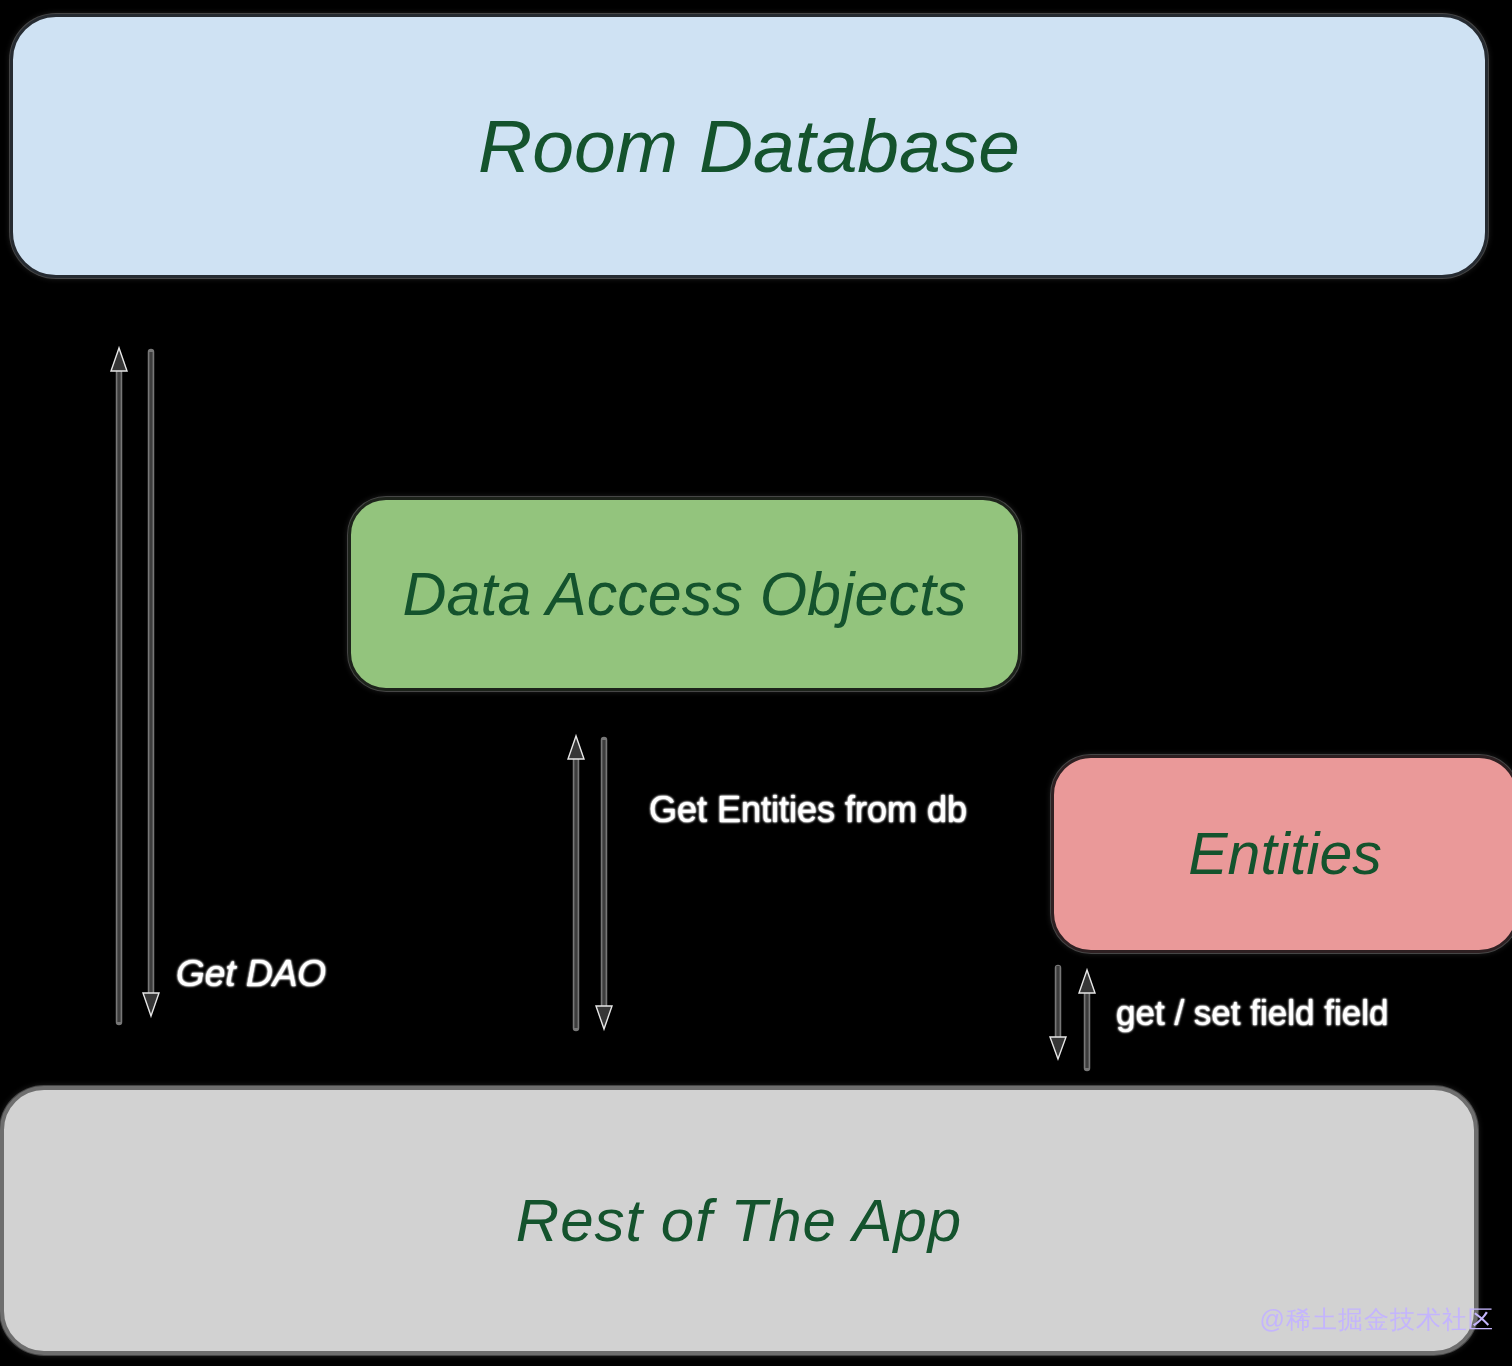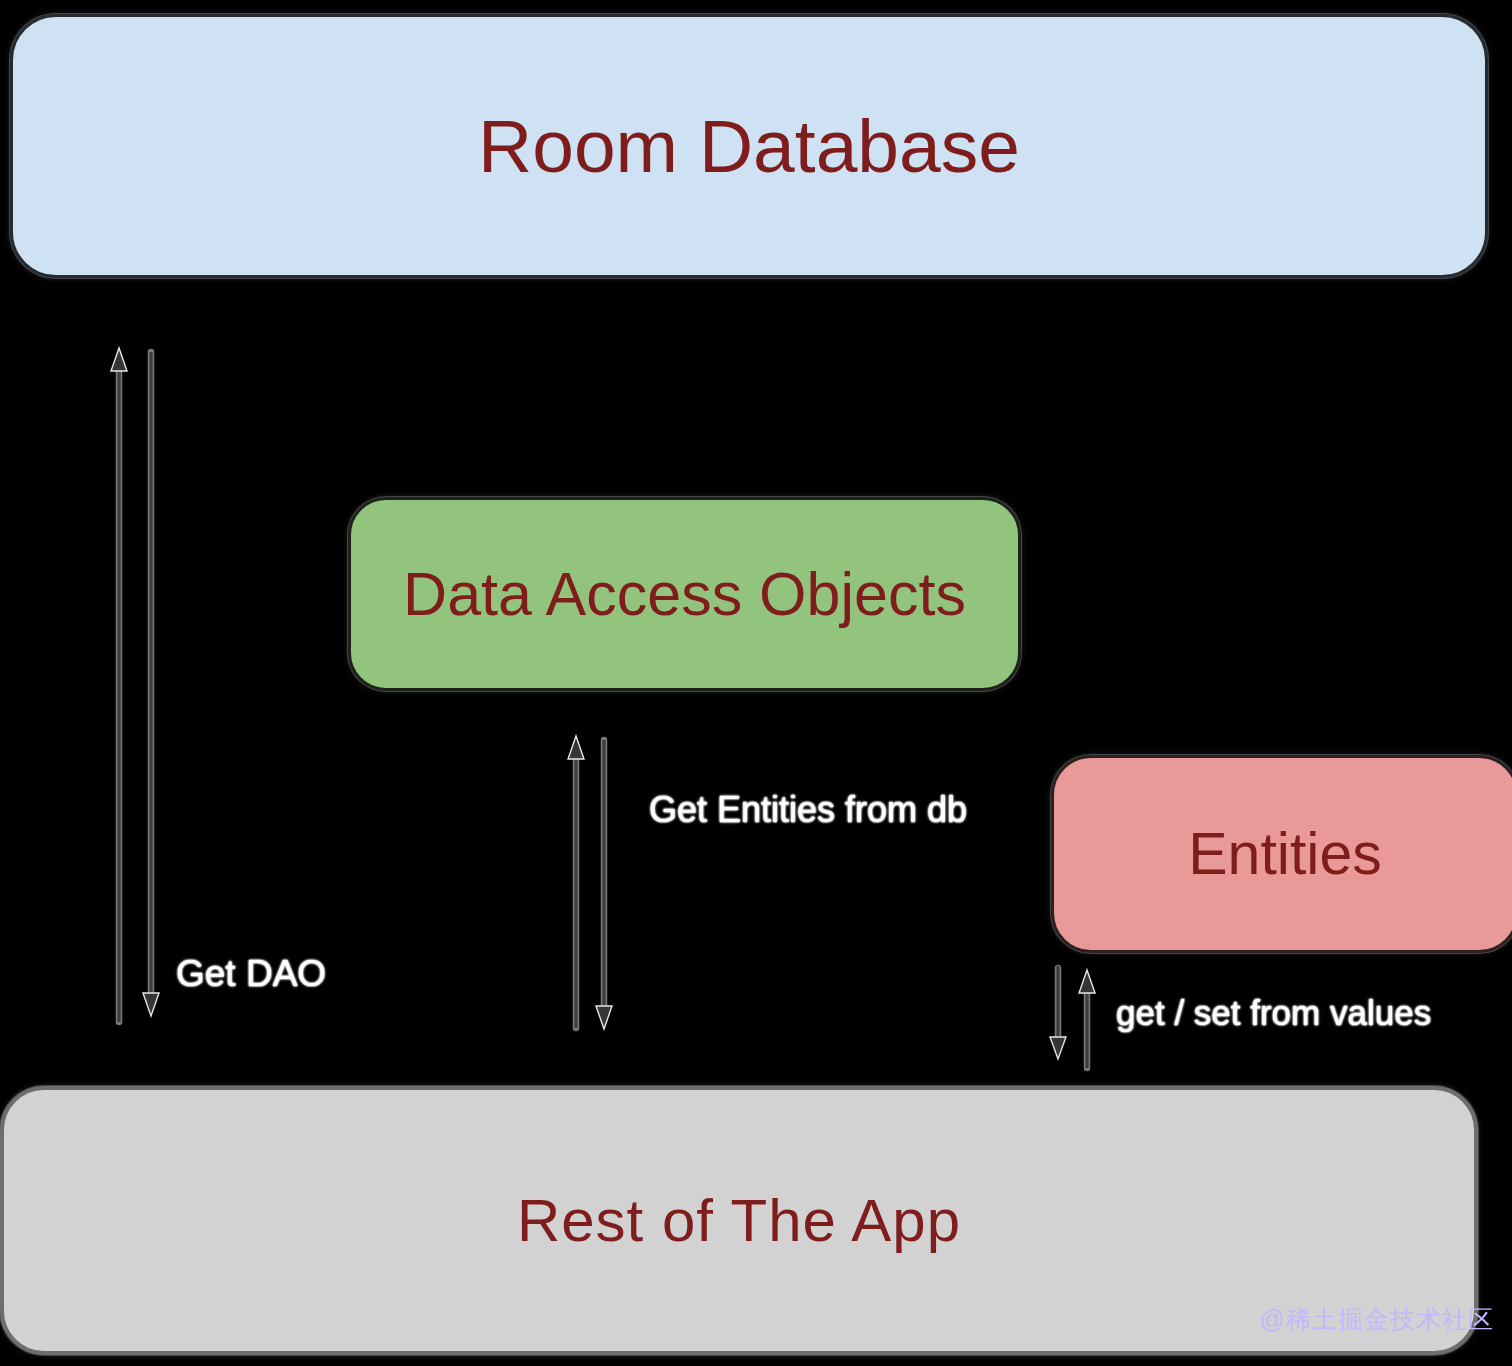--- a/index.html
+++ b/index.html
@@ -2,22 +2,23 @@
 <html><head>
 <meta charset="utf-8">
 <style>
   html,body{margin:0;padding:0;background:#000;}
   .canvas{
     position:relative; width:1512px; height:1366px; overflow:hidden;
     font-family:"Liberation Sans", sans-serif; background:#000;
   }
   .node{
     position:absolute; display:flex; align-items:center; justify-content:center;
-    color:#7f1d1d;
+    color:#14532d;
     box-shadow:0 0 0 1px rgba(255,255,255,.22), 0 0 6px rgba(255,255,255,.16);
+    font-style:italic;
   }
   .node span{white-space:nowrap;}
   .node-room{
     left:10px; top:14px; width:1472px; height:258px;
     border:3px solid #262b31; border-radius:46px; font-size:75px;
   }
   .node-dao{
     left:348px; top:497px; width:667px; height:188px;
     border:3px solid #1d231b; border-radius:38px; font-size:61px;
   }
@@ -30,21 +31,21 @@
     border:4px solid #6e6e6e; border-radius:44px; font-size:60px; letter-spacing:1px;
   }
   .edges{position:absolute; left:0; top:0; z-index:2; pointer-events:none;}
   .edge-halo{stroke:#ededed; stroke-width:6.5; opacity:.5; stroke-linecap:round;}
   .edge-line{stroke:#3d3d3d; stroke-width:3.2; stroke-linecap:butt;}
   .edge-head{fill:#363636; stroke:#e6e6e6; stroke-width:1.4;}
   .lbl{
     position:absolute; z-index:3; color:#ffffff; white-space:nowrap;
     text-shadow:0 0 2px #fff, 0 0 2px #fff, 0 0 3px rgba(255,255,255,.85);
   }
-  .lbl-get-dao{left:176px; top:953px; font-size:37px;}
+  .lbl-get-dao{left:176px; top:953px; font-size:37px;font-style:italic;}
   .lbl-get-entities{left:649px; top:789px; font-size:36px;}
   .lbl-persist{left:649px; top:899px; font-size:36px; line-height:48px;}
   .lbl-get-set{left:1116px; top:993px; font-size:35px;}
   .watermark{
     position:absolute; right:18px; top:1303px; z-index:5;
     font-size:25px; color:#c4b5fd; letter-spacing:1px;
     font-family:"Liberation Sans", sans-serif;
   }
 </style>
 </head>
@@ -102,17 +103,17 @@
       <line class="edge-line" x1="1087" y1="990" x2="1087" y2="1068"></line>
       <polygon class="edge-head" points="1087,970 1079,993 1095,993"></polygon>
     </g>
   </svg>
 
   <div class="lbl lbl-get-dao">Get DAO</div>
 
   <div class="lbl lbl-get-entities">Get Entities from db</div>
 
 
-  <div class="lbl lbl-get-set">get / set from values</div>
+  <div class="lbl lbl-get-set">get / set field field</div>
 
   <div class="watermark">@稀土掘金技术社区</div>
 
 </div>
 
 </body></html>

